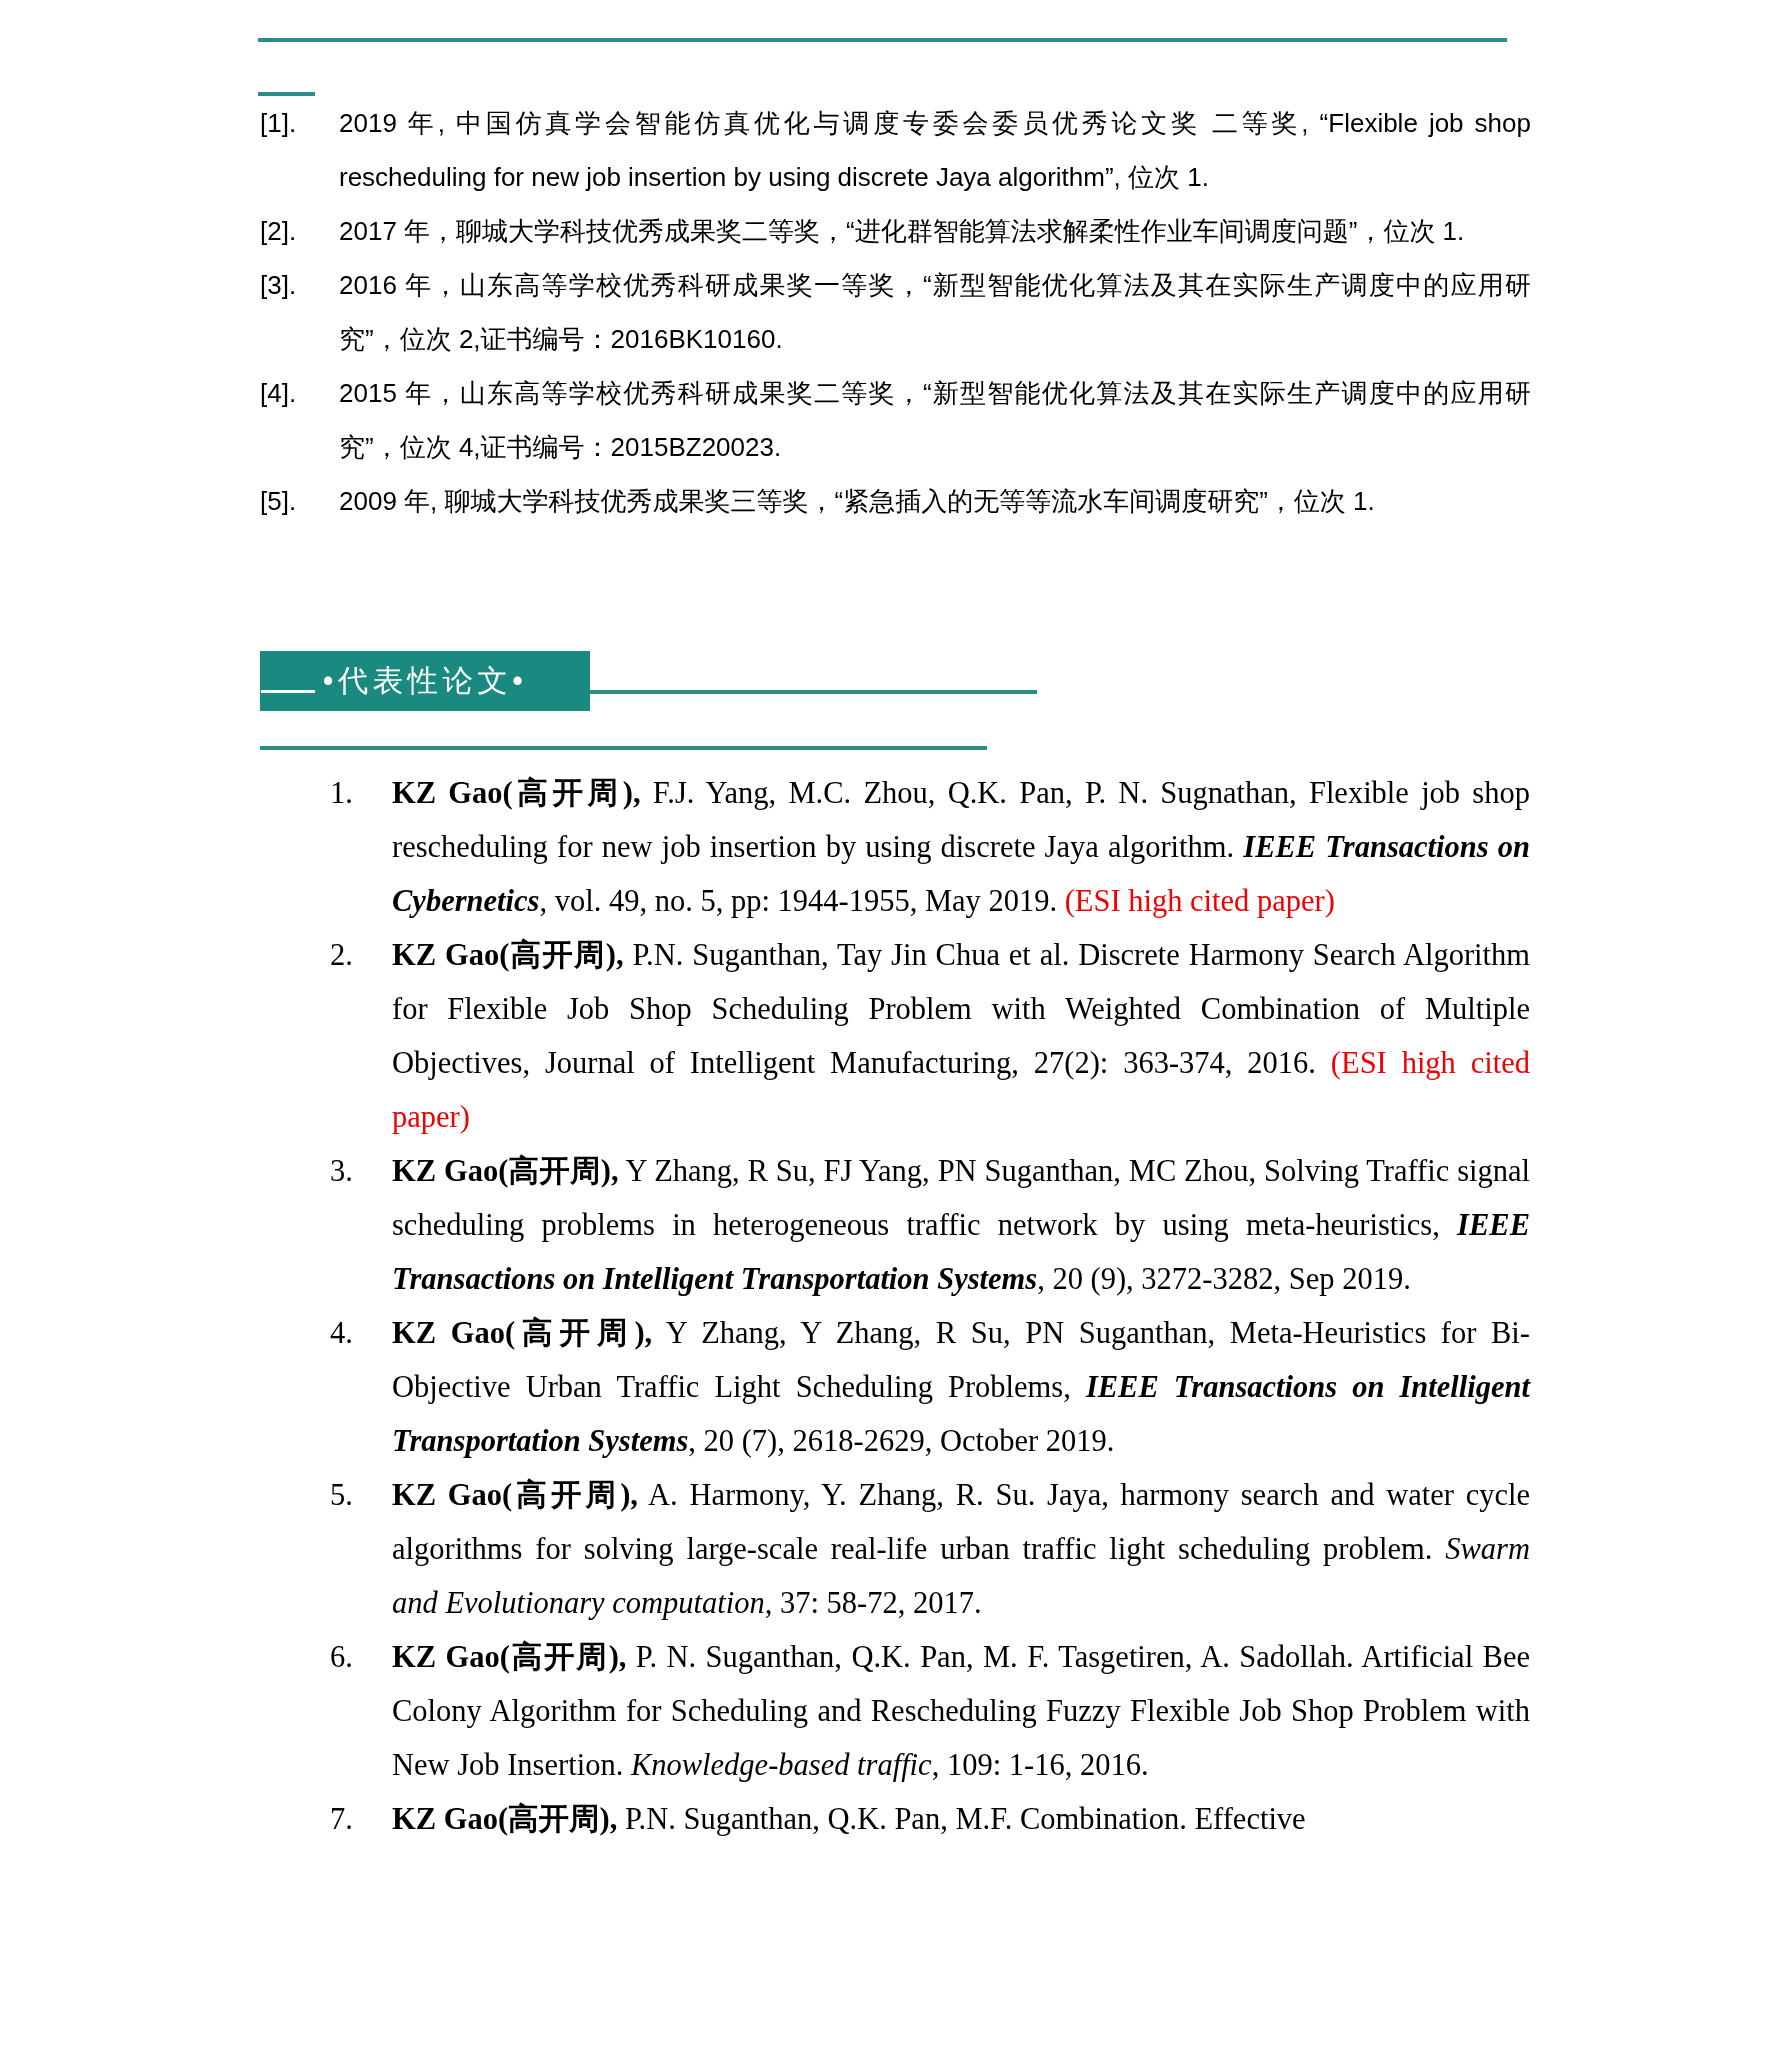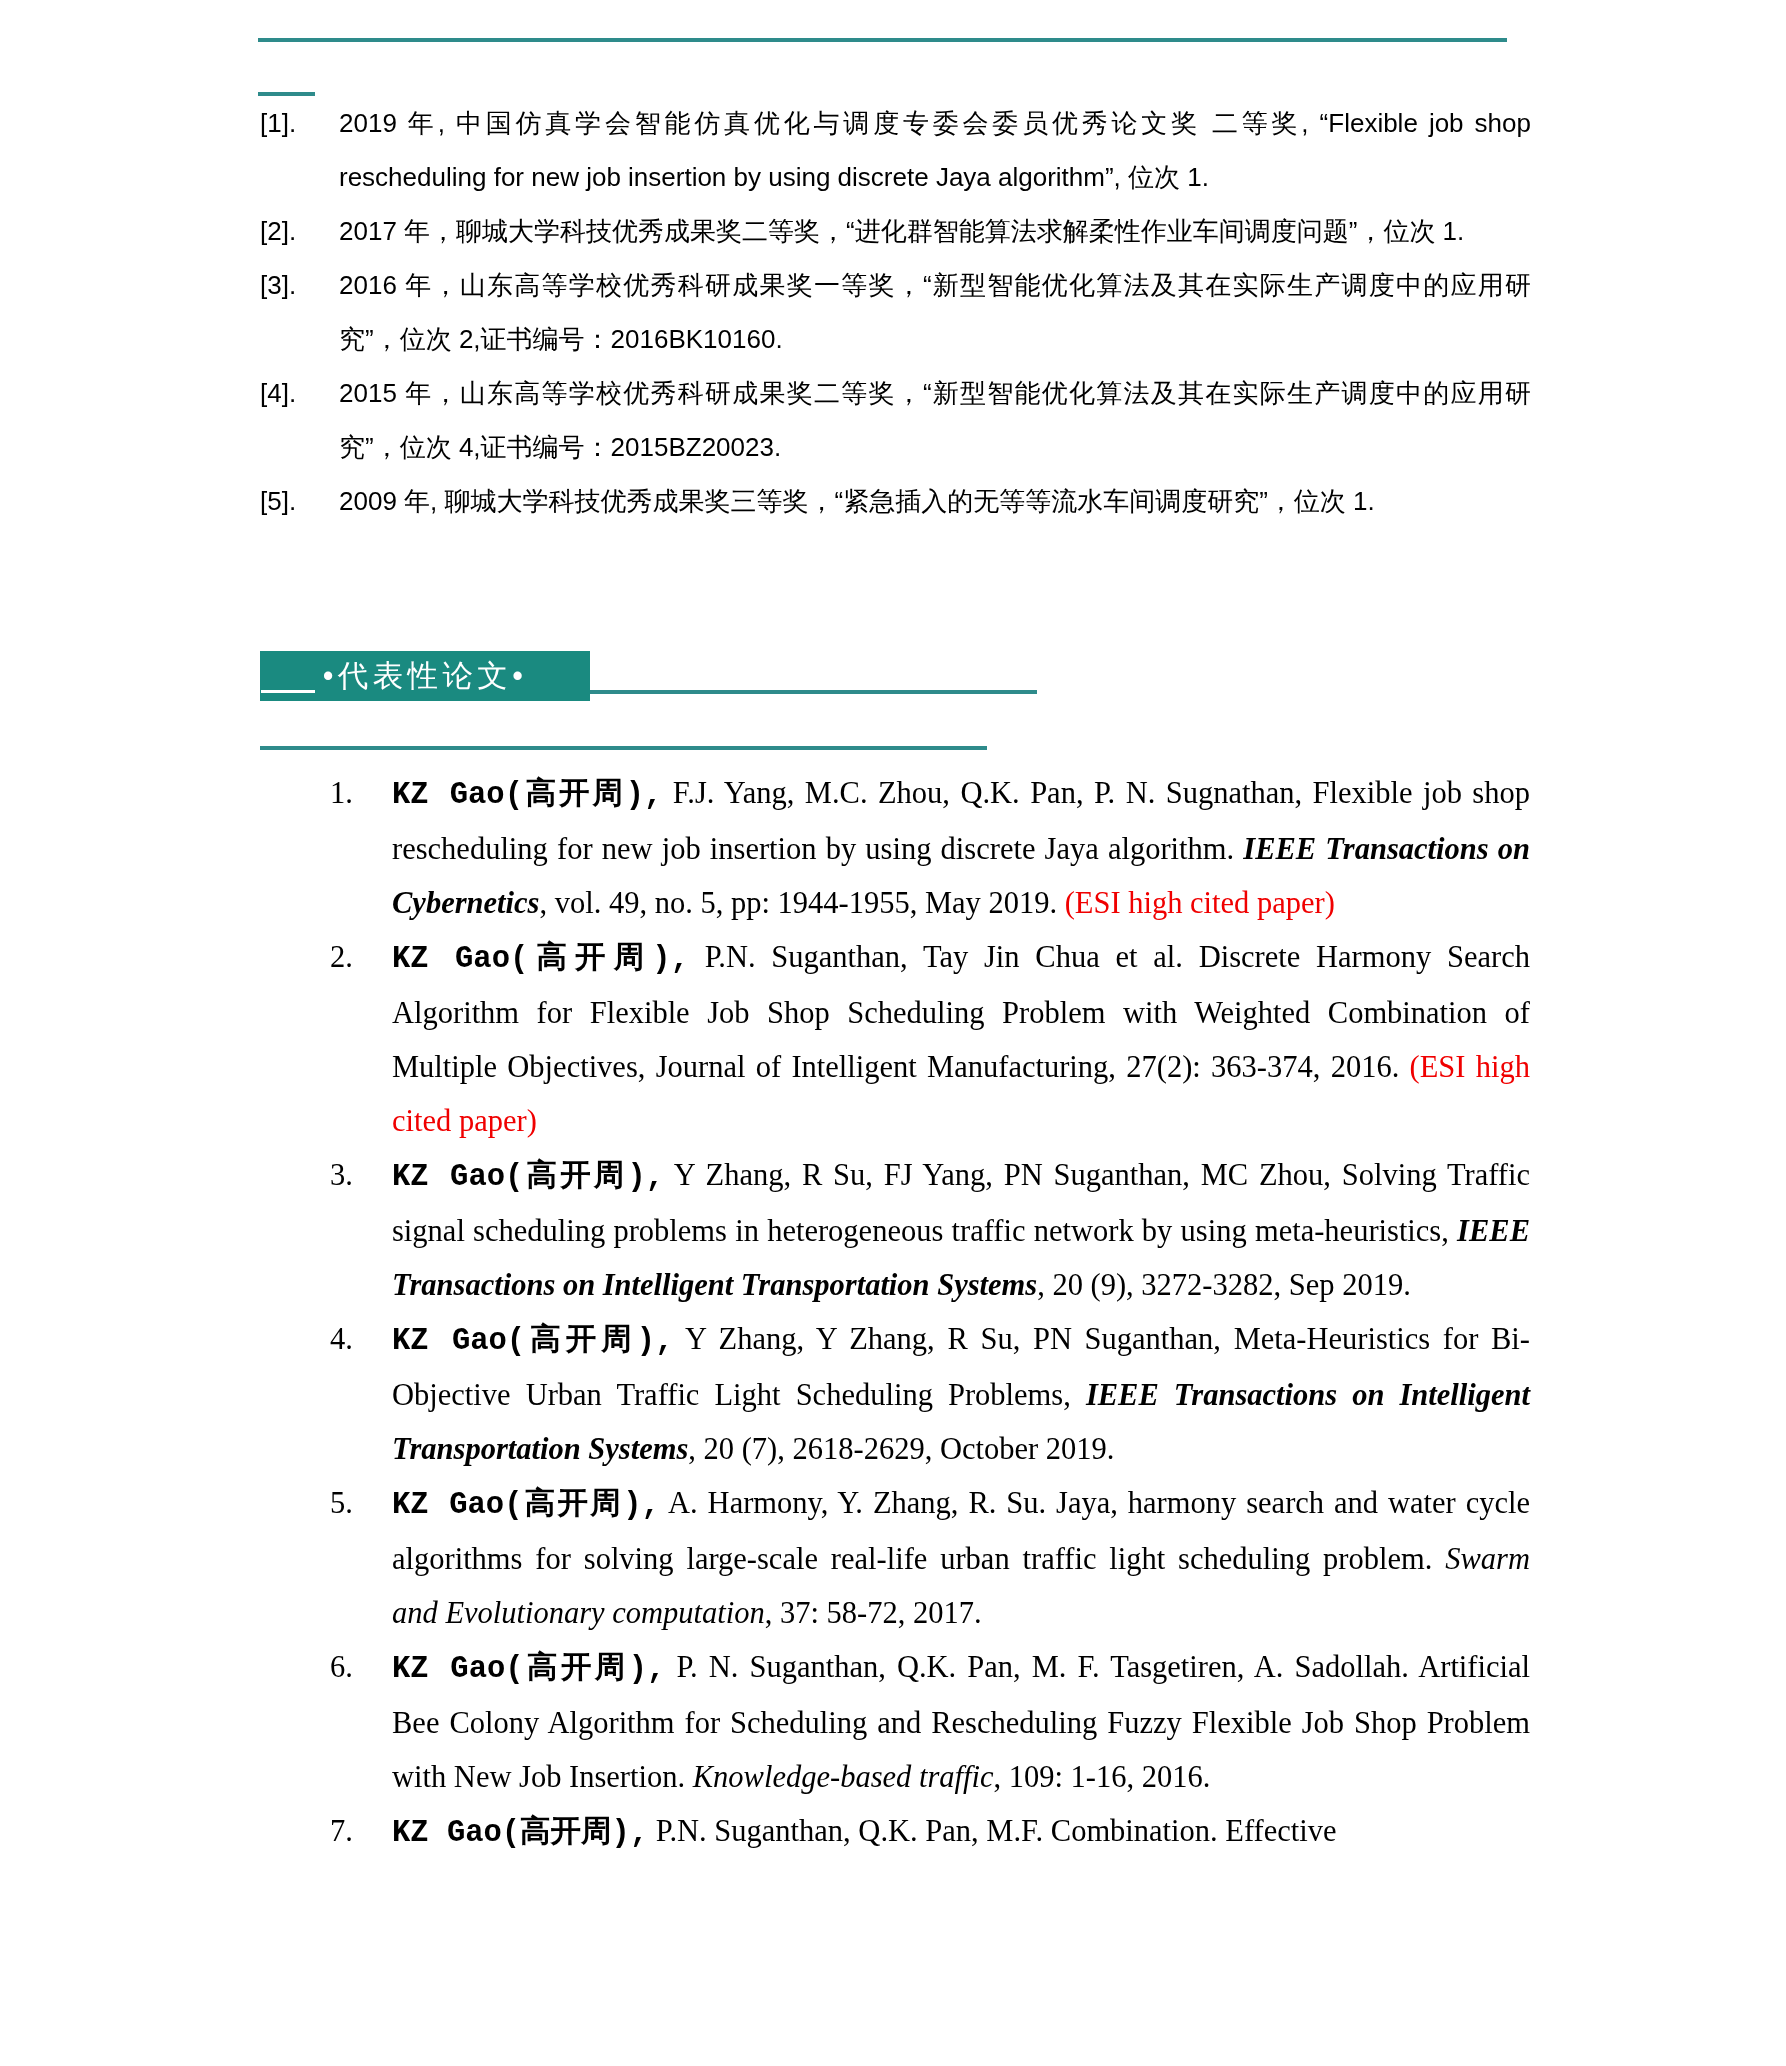--- a/index.html
+++ b/index.html
@@ -23,40 +23,40 @@
   .awards{
     position:absolute;left:260px;top:96px;width:1271px;
     font-size:26px;line-height:54px;
   }
   .award-item{display:flex;}
   .award-label{width:67px;flex:0 0 67px;}
   .award-text{flex:1;text-align:justify;margin-left:12px;}
 
   
   .section-header{
-    position:absolute;left:260px;top:651px;width:330px;height:50px;
+    position:absolute;left:260px;top:651px;width:330px;height:60px;
     background:var(--header-bg,#1a8a80);
     color:#ffffff;
     display:flex;align-items:center;justify-content:center;
     font-size:30.5px;letter-spacing:4.4px;
   }
   .header-underline-dash{
     position:absolute;left:261px;top:690px;width:54px;height:2.9px;background:#ffffff;z-index:2;
   }
 
   
   .papers{
     position:absolute;left:330px;top:766px;width:1200px;
     font-family:"Liberation Serif", serif;
     font-size:30.5px;line-height:54px;
   }
   .paper-item{display:flex;}
   .paper-number{width:62px;flex:0 0 62px;}
   .paper-text{flex:1;text-align:justify;}
-  .seg-bold{font-weight:bold;font-family:Liberation Mono, monospace;}
+  .seg-bold{font-weight:bold;}
   .seg-bold-italic{font-weight:bold;font-style:italic;}
   .seg-italic{font-style:italic;}
   .seg-red-bold{font-weight:normal;color:var(--esi-red,#f00000);}
 </style>
 </head>
 <body>
 
 <div class="page">
 
   <div class="rule top-line"></div>

